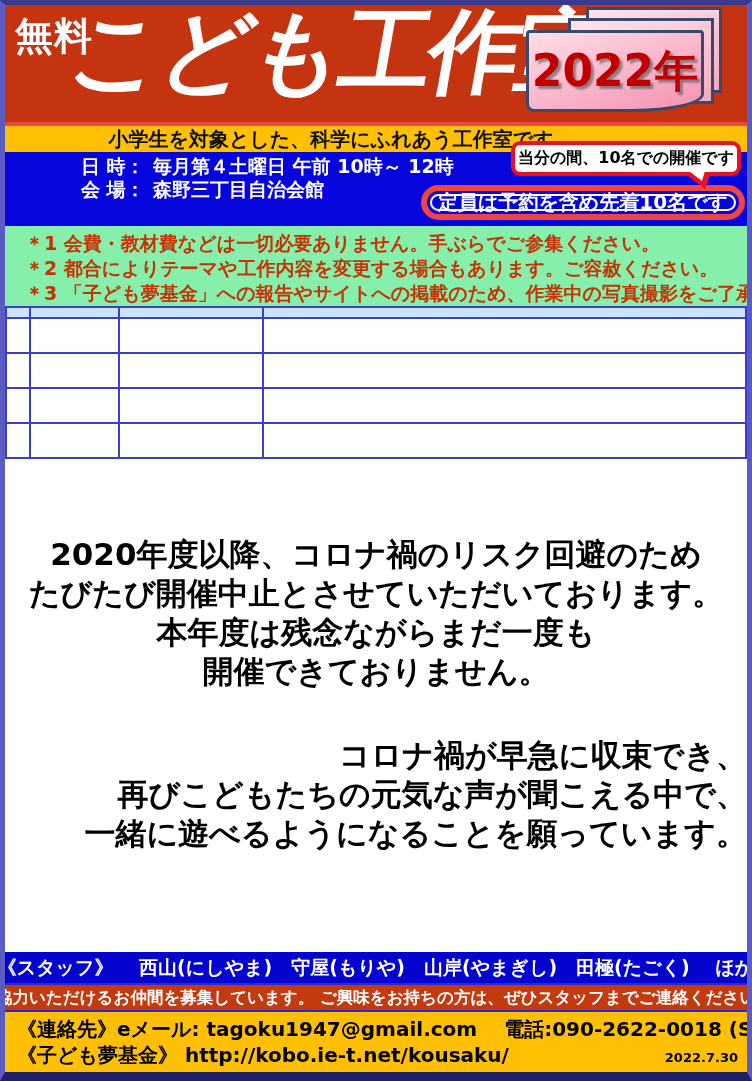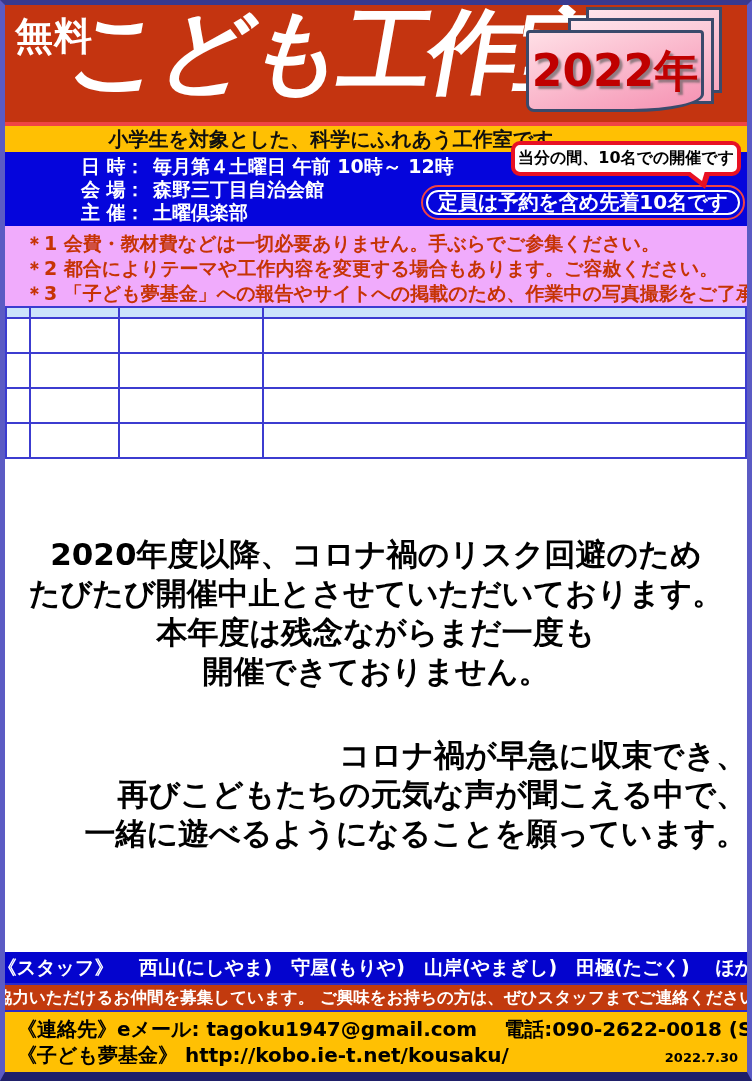--- a/index.html
+++ b/index.html
@@ -63,30 +63,30 @@
     border-color:#E81123 transparent transparent transparent;
   }
   .notice-bubble::after{ 
     content:""; position:absolute; bottom:-9px; left:174px;
     border-style:solid; border-width:10px 3px 0 13px;
     border-color:#ffffff transparent transparent transparent;
   }
 
   .capacity-pill{
     position:absolute; left:416px; top:33px; width:324px; height:35px;
-    border:2px solid #ef4444; border-radius:18px; padding:3px; z-index:4;
+    border:6px solid #ef4444; border-radius:18px; padding:3px; z-index:4;
   }
   .capacity-pill-inner{
     width:100%; height:100%; border:2px solid #fff; border-radius:13px;
     display:flex; align-items:center; justify-content:center;
     color:#fff; font-weight:bold; font-size:20px; white-space:nowrap;
   }
 
   
-  .notes{ height:80px; background:#f0abfc; padding:5px 4px 16px 20px; }
+  .notes{ height:80px; background:#86efac; padding:5px 4px 16px 20px; }
   .note-line{ color:#C63305; font-weight:bold; font-size:19px; line-height:25px; white-space:nowrap; }
 
   
   .schedule-table{ width:742px; border-collapse:collapse; table-layout:fixed; }
   .schedule-table td{ border:2px solid #3C3CD0; }
   .schedule-table tr.head td{ height:11px; background:#CBE4FB; }
   .schedule-table tr.body-row td{ height:35px; background:#fff; }
   .col1{ width:24px; } .col2{ width:89px; } .col3{ width:144px; }
 
   
@@ -138,23 +138,20 @@
   </div>
 
   <div class="info-band">
     <div class="info-rows">
       <div class="info-row">
         <span class="info-label">日 時：</span><span>毎月第４土曜日 午前 10時～ 12時</span>
       </div>
       <div class="info-row">
         <span class="info-label">会 場：</span><span>森野三丁目自治会館</span>
       </div>
-      <div class="info-row">
-        <span class="info-label">主 催：</span><span>土曜倶楽部</span>
-      </div>
     </div>
     <div class="notice-bubble">
       <span>当分の間、10名での開催です</span>
     </div>
     <div class="capacity-pill">
       <div class="capacity-pill-inner">定員は予約を含め先着10名です</div>
     </div>
   </div>
 
   <div class="notes">

